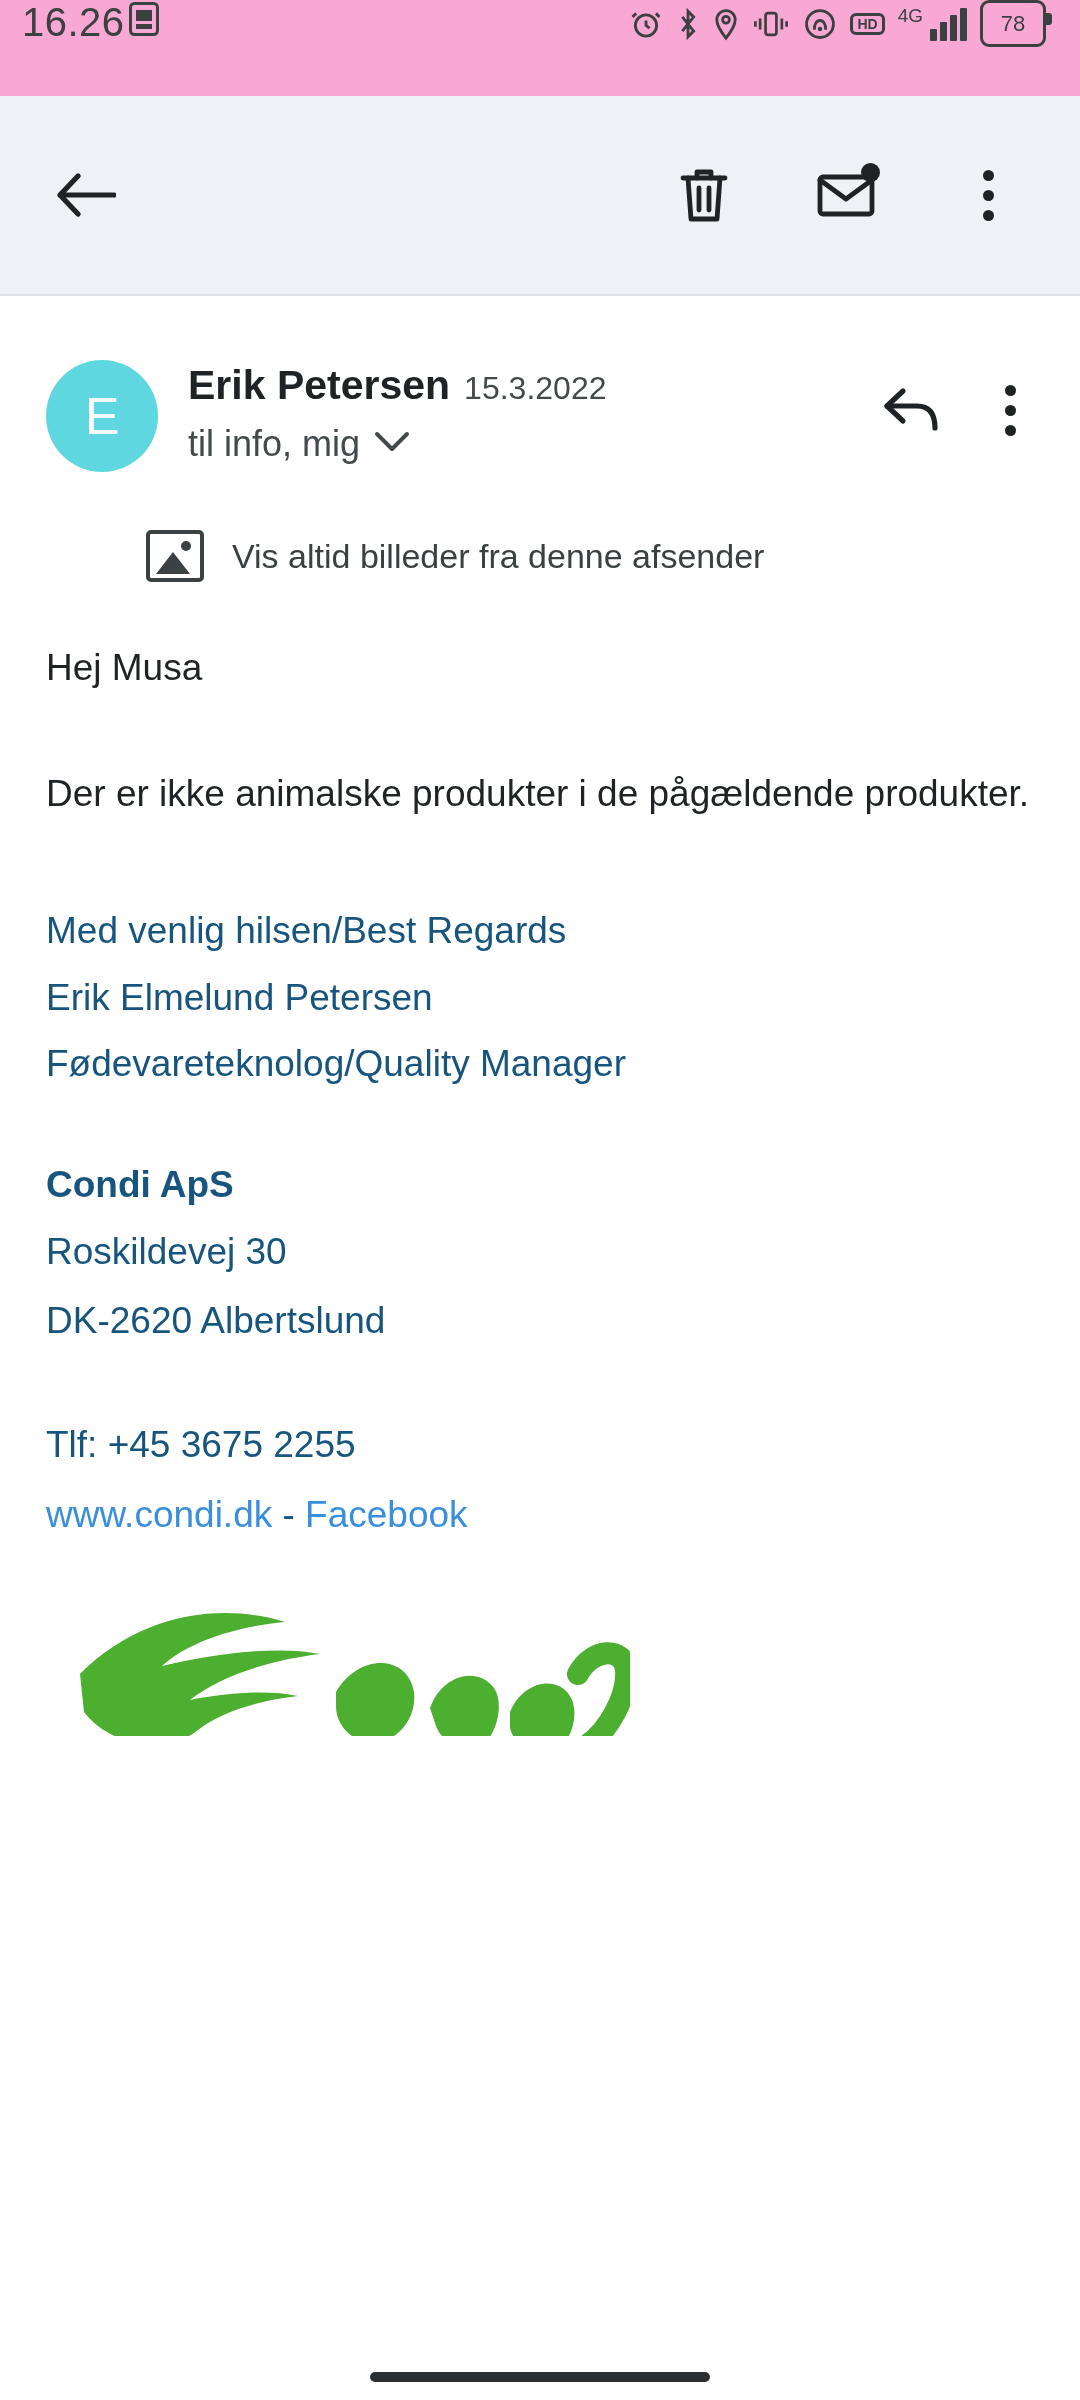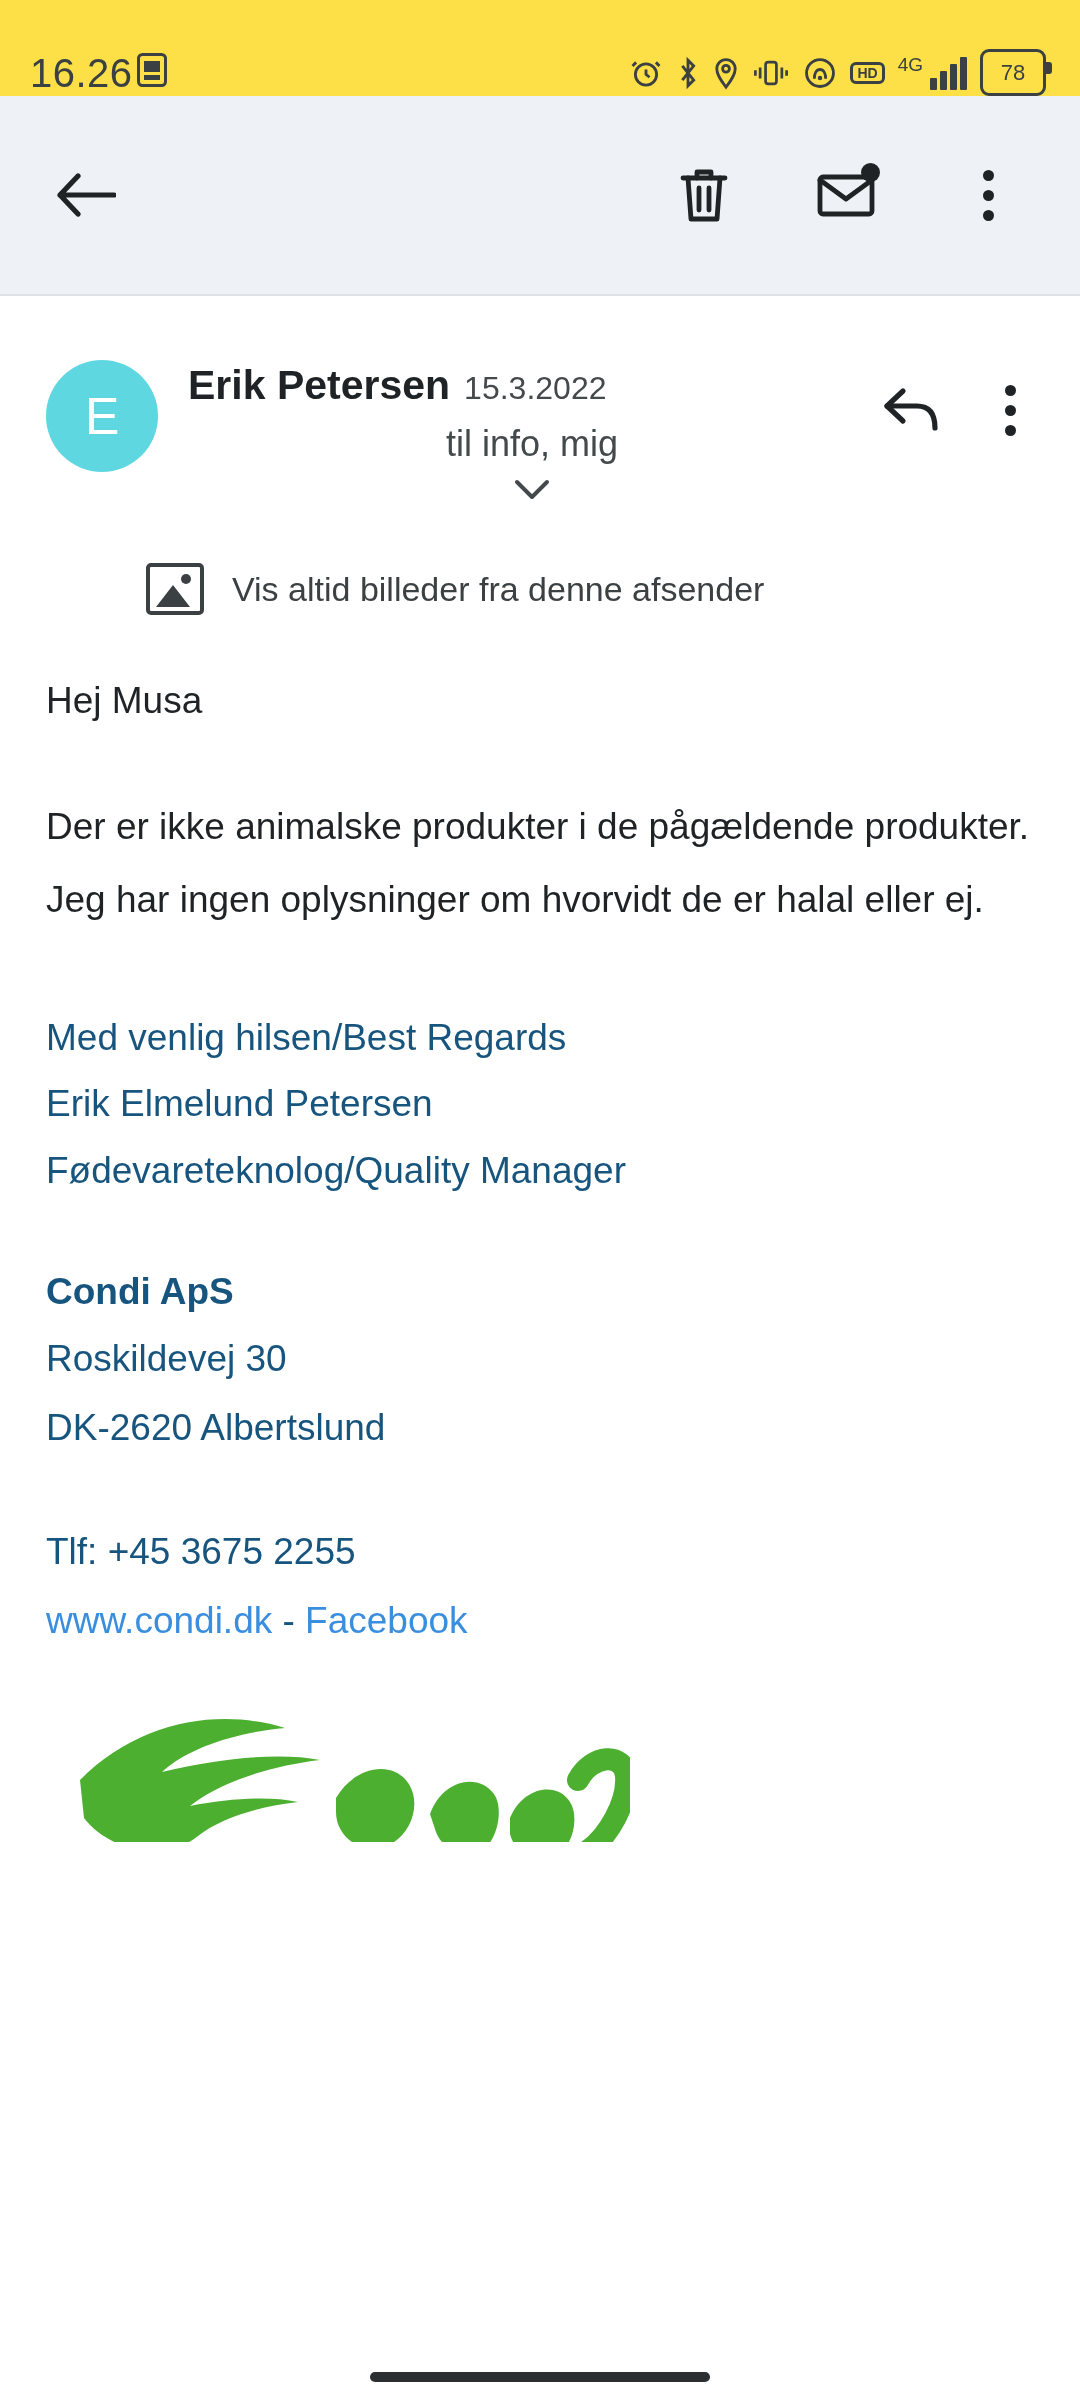--- a/index.html
+++ b/index.html
@@ -7,25 +7,25 @@
     width: 1080px;
     height: 2400px;
     background: #ffffff;
     font-family: "Liberation Sans", sans-serif;
     overflow: hidden;
   }
 
   
   .status-bar {
     height: 96px;
-    background: #fde047;
-    display: flex;
-    align-items: flex-end;
+    background: #f9a8d4;
+    display: flex;
+    align-items: flex-start;
     justify-content: space-between;
-    padding: 0 34px 0 30px;
+    padding: 0 34px 0 22px;
   }
   .status-clock {
     font-size: 40px;
     color: #3b4043;
     letter-spacing: 0.5px;
     display: flex;
     align-items: center;
     gap: 4px;
   }
   .status-icons {
@@ -126,21 +126,20 @@
   }
   .sender-date {
     font-size: 32px;
     color: #44494c;
   }
   .sender-line2 {
     display: flex;
     align-items: center;
     gap: 14px;
     margin-top: 14px;
-    flex-direction: column;
   }
   .recipients { font-size: 36px; color: #44494c; }
   .chevron { color: #44494c; display: block; }
   .sender-actions { display: flex; align-items: center; gap: 32px; padding-top: 18px; }
   .reply-btn { width: 72px; height: 72px; display: flex; align-items: center; justify-content: center; color: #1f2325; }
 
   
   .img-banner {
     display: flex;
     align-items: center;
@@ -351,21 +350,20 @@
 </div>
 
 <div class="img-banner">
   <span class="img-icon"></span>
   <span class="img-banner-text">Vis altid billeder fra denne afsender</span>
 </div>
 
 <div class="body">
   <div class="p m-greeting">Hej Musa</div>
   <div class="p m-p1">Der er ikke animalske produkter i de pågældende produkter.</div>
-  <div class="p m-p2">Jeg har ingen oplysninger om hvorvidt de er halal eller ej.</div>
 
   <div class="sig sig-1">Med venlig hilsen/Best Regards</div>
   <div class="sig sig-2">Erik Elmelund Petersen</div>
   <div class="sig sig-3">Fødevareteknolog/Quality Manager</div>
 
   <div class="sig-company">Condi ApS</div>
   <div class="sig sig-addr1">Roskildevej 30</div>
   <div class="sig sig-addr2">DK-2620 Albertslund</div>
 
   <div class="sig sig-phone">Tlf: +45 3675 2255</div>

